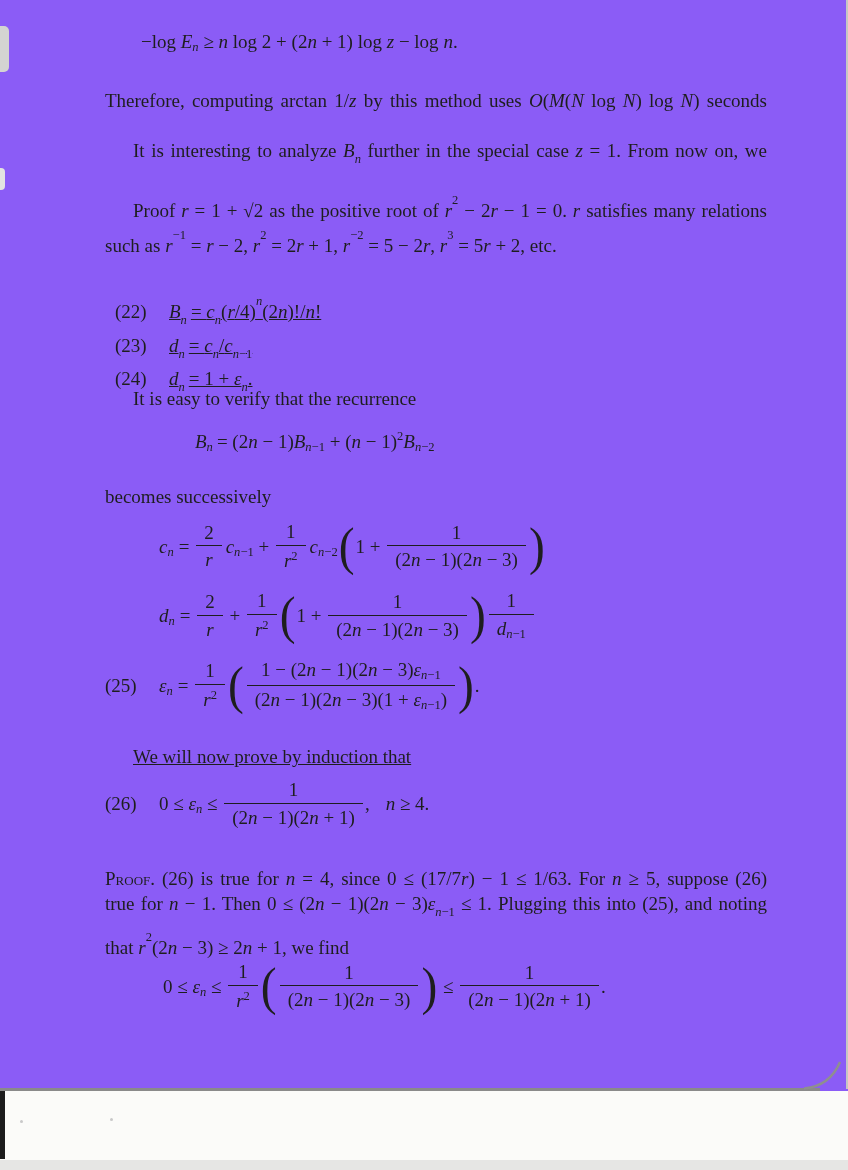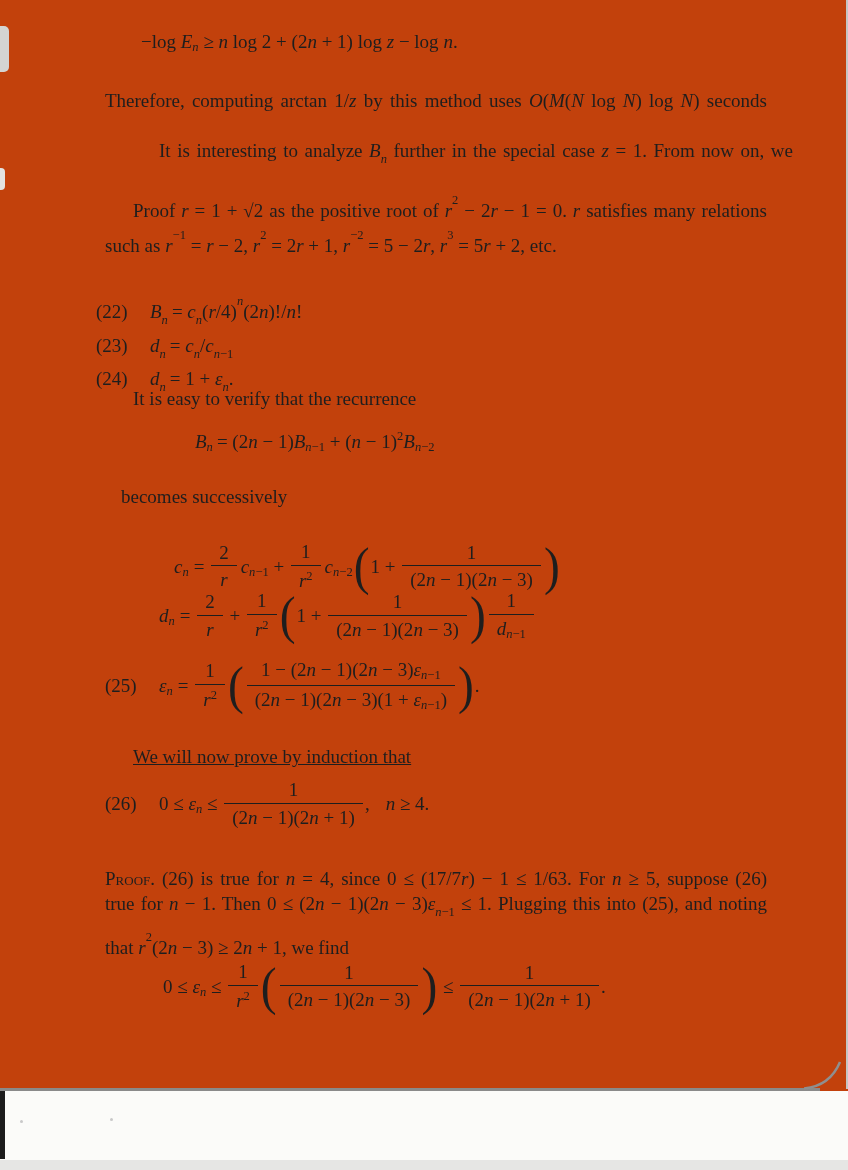--- a/index.html
+++ b/index.html
@@ -1,37 +1,37 @@
 <!DOCTYPE html>
 <html><head>
 <meta charset="utf-8">
 <style>
   html,body{margin:0;padding:0;background:#6e6e6e;}
   .page{
     position:relative; width:848px; height:1170px; overflow:hidden;
-    background:#c2410c; color:#1e1e1e;
+    background:#8b5cf6; color:#1e1e1e;
     font-family:"Liberation Serif","DejaVu Serif",serif;
     font-size:19px;
   }
   
   .blk{position:absolute;}
   .ln{line-height:25.3px; white-space:normal;}
   .jl{text-align:justify; text-align-last:justify;}
   .ind{text-indent:28px;}
   .b-eqlog{top:31px;left:141px;}
   .b-p1{top:88px;left:105px;width:662px;}
-  .b-p2{top:138px;left:105px;width:662px;margin-left:26px;}
+  .b-p2{top:138px;left:105px;width:662px;}
   .b-p3{top:188px;left:105px;width:662px;}
   .b-p4{top:239px;left:133px;}
-  .b-eqs{top:288px;left:96px;}
+  .b-eqs{top:288px;left:115px;text-decoration:underline;}
   .b-eqs .eqrow{line-height:26px;}
   .b-easy{top:386px;left:133px;}
   .b-rec{top:429px;left:159px;margin-left:36px;}
-  .b-becomes{top:484px;left:105px;margin-left:16px;}
-  .b-cn{top:523px;left:174px;margin-top:20px;}
+  .b-becomes{top:484px;left:105px;}
+  .b-cn{top:523px;left:159px;}
   .b-dn{top:592px;left:159px;}
   .b-eq25{top:661px;left:105px;}
   .b-prove{top:744px;left:133px;text-decoration:underline;}
   .b-eq26{top:781px;left:105px;}
   .b-proof{top:866px;left:105px;width:662px;}
   .b-final{top:963px;left:163px;}
   .meq{white-space:nowrap;}
   .eqnum{display:inline-block;width:54px;}
   
   .mi{font-style:italic;}

